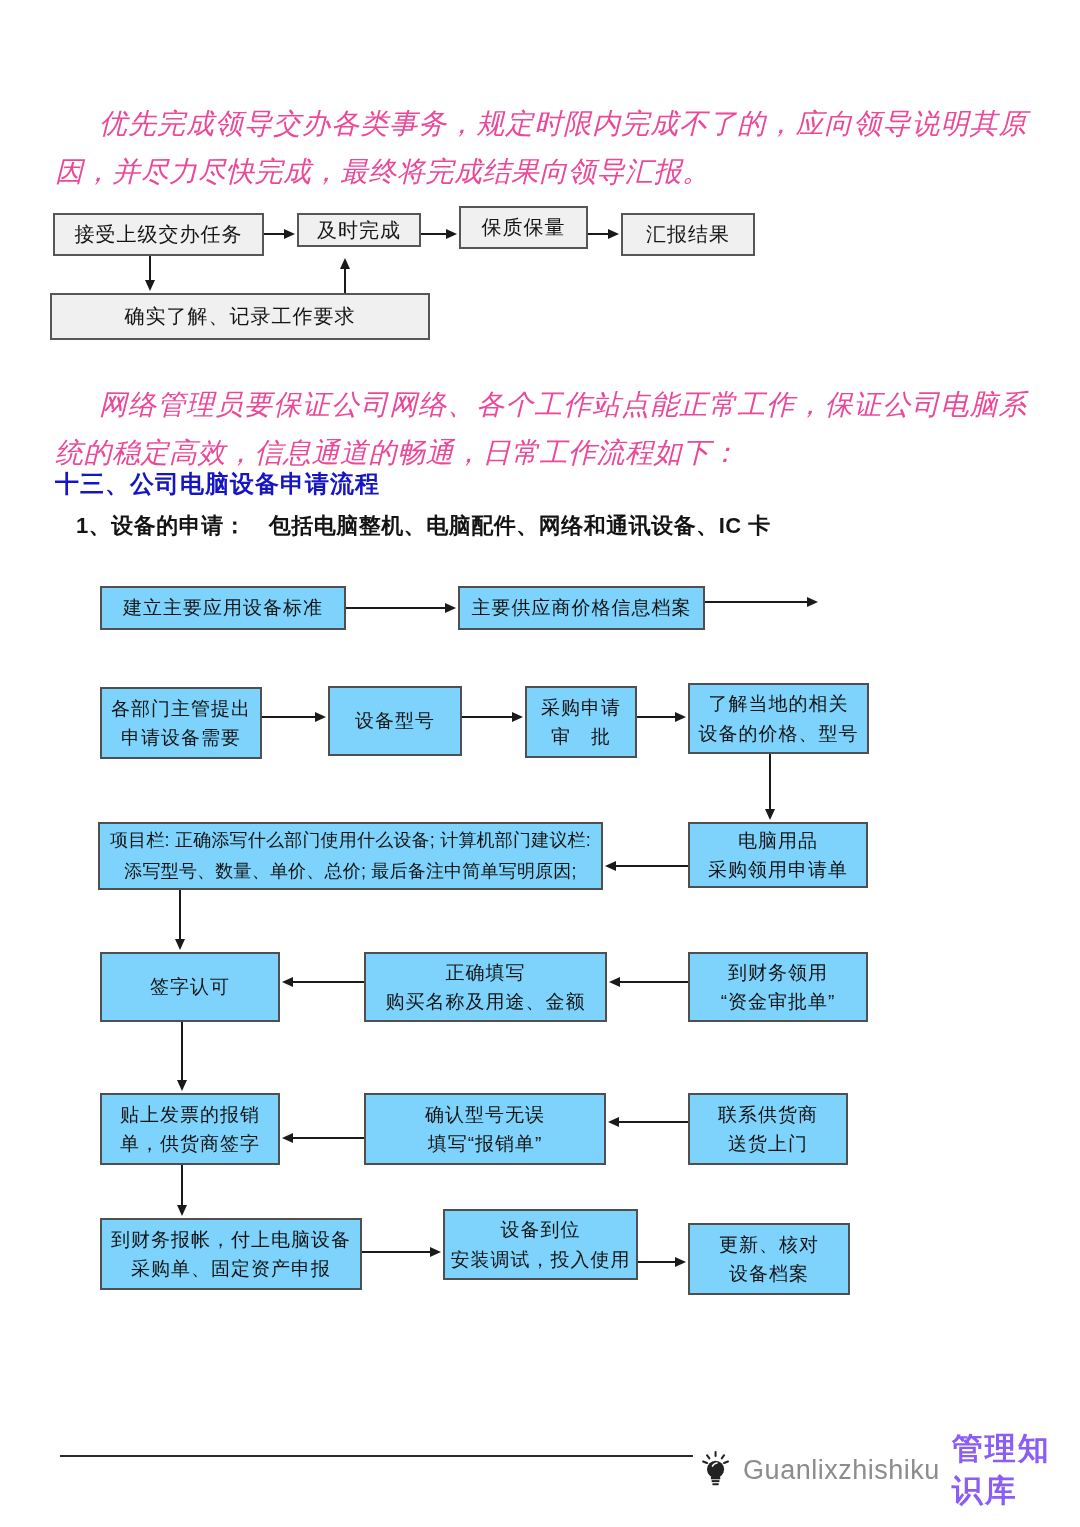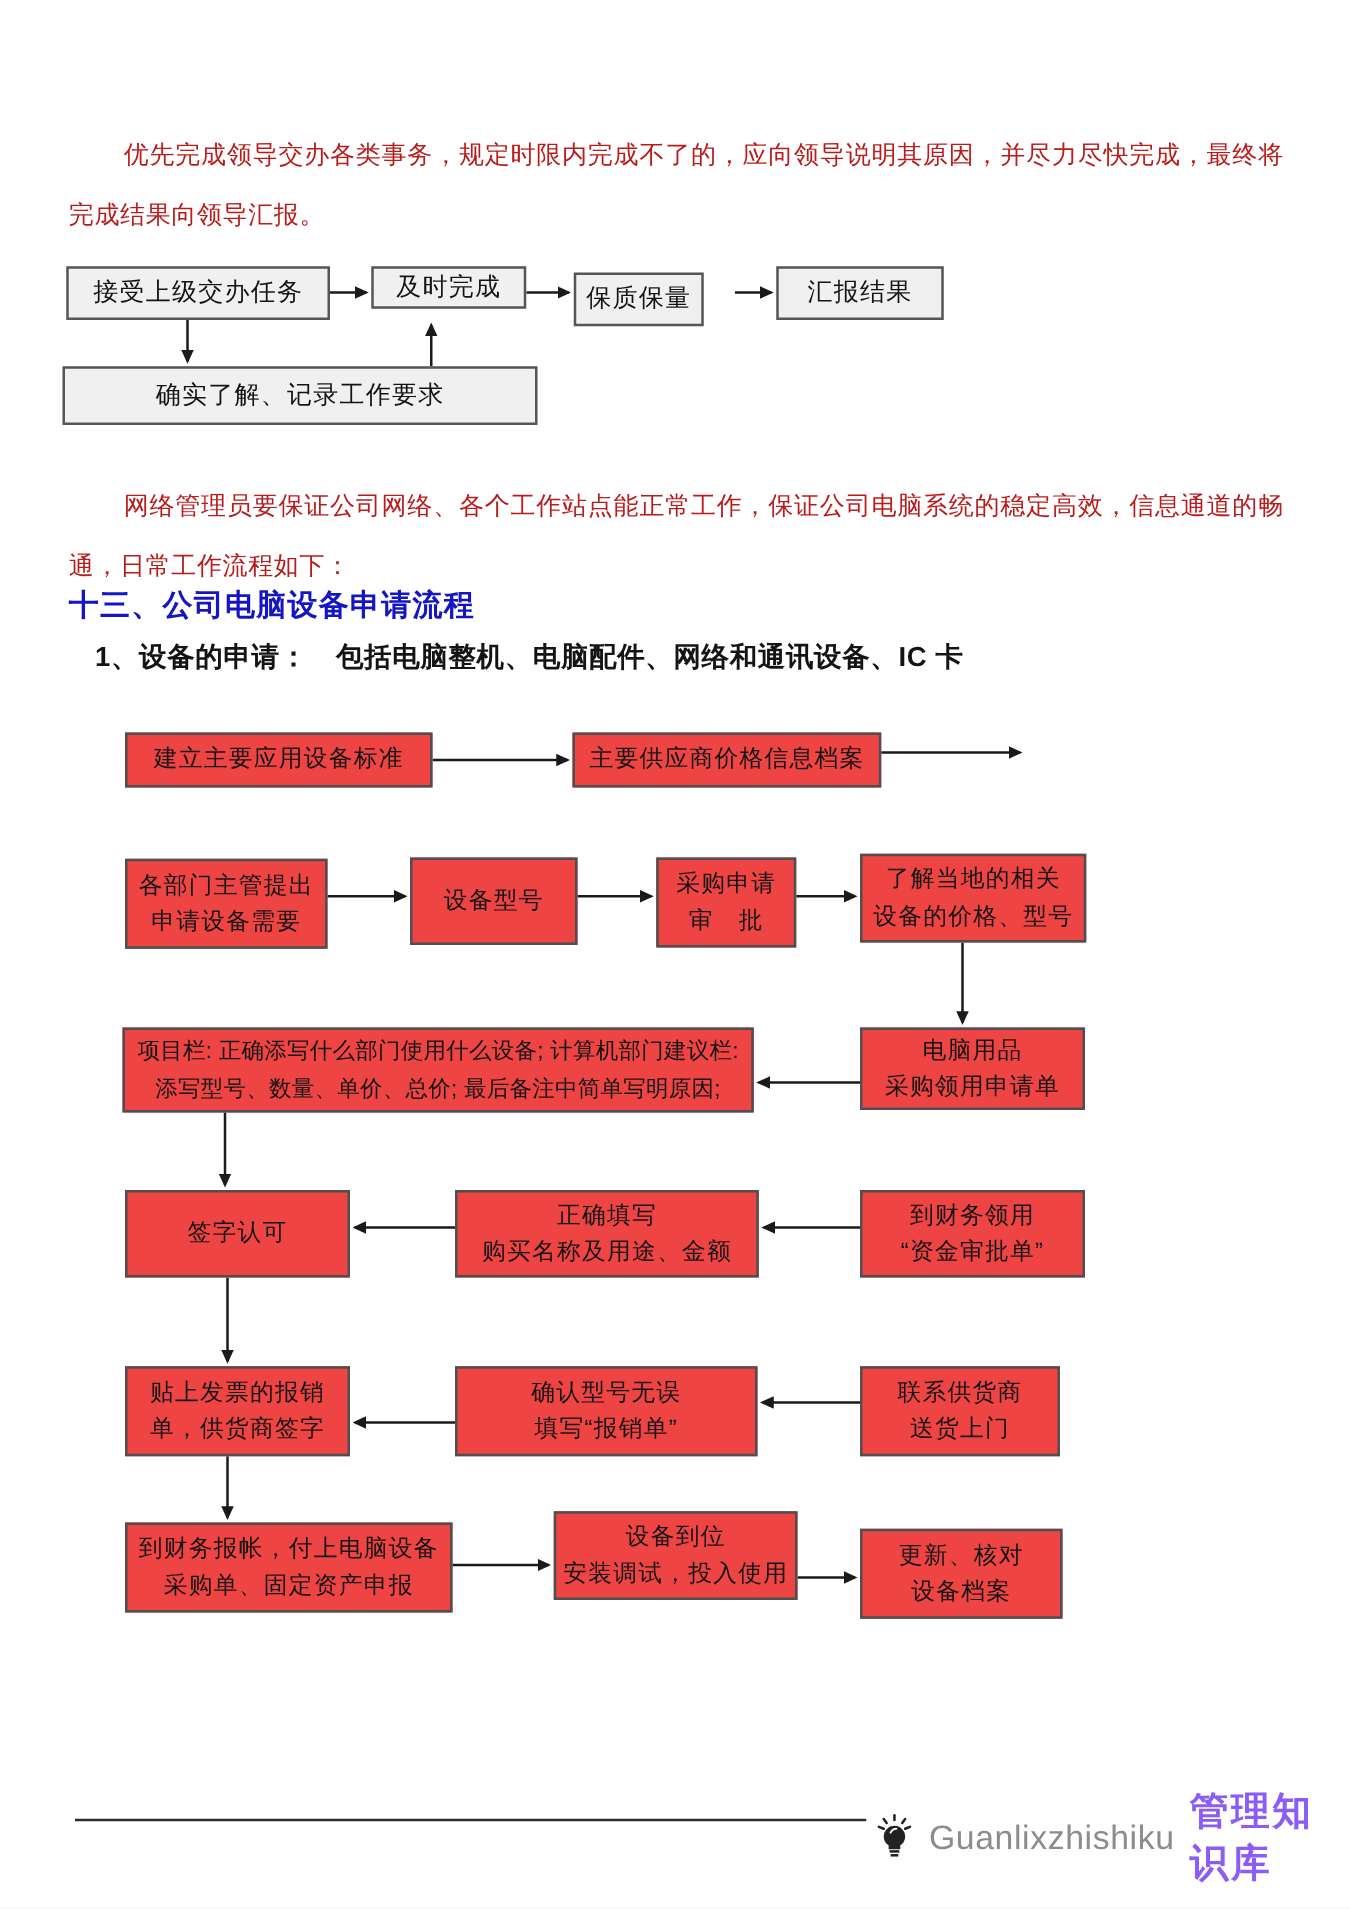--- a/index.html
+++ b/index.html
@@ -4,35 +4,35 @@
 <style>
   html,body{margin:0;padding:0;background:#e8e8e8;}
   .page{
     position:relative;width:1080px;height:1527px;margin:0 auto;
     background:#ffffff;overflow:hidden;
     font-family:"Liberation Sans","DejaVu Sans",sans-serif;
     color:#1f1f1f;
   }
   .para{
     position:absolute;left:55px;width:972px;
-    font-size:20px;line-height:48px;text-indent:44px;
-    text-align:justify;letter-spacing:.5px;color:#b91c1c;
+    font-size:28px;line-height:48px;text-indent:44px;
+    text-align:justify;letter-spacing:.5px;color:#ec4899;font-style:italic;
   }
   .section-heading{
     position:absolute;left:55px;top:468px;
     font-size:24px;font-weight:700;letter-spacing:1px;font-family:Liberation Serif, serif;
   }
   .sub-heading{
     position:absolute;left:76px;top:511px;
     font-size:22px;font-weight:700;letter-spacing:.5px;color:#141414;
   }
   .arrows{position:absolute;left:0;top:0;width:1080px;height:1527px;pointer-events:none;}
   .node{
     position:absolute;box-sizing:border-box;
-    background:#ef4444;border:2px solid #4f4f4f;
+    background:#7dd3fc;border:2px solid #4f4f4f;
     display:flex;align-items:center;justify-content:center;text-align:center;
     white-space:pre-line;font-size:19px;letter-spacing:1px;color:#141414;
     line-height:1.55;
   }
   .node.fc1{font-size:20px;background:#f0f0f0;border-color:#565656;}
   .node.small{font-size:18px;letter-spacing:.2px;line-height:1.7;}
   .footer-rule{position:absolute;left:60px;top:1455px;width:633px;height:2px;background:#2c2c2c;}
   .footer-brand{position:absolute;left:700px;top:1428px;display:flex;align-items:center;gap:12px;}
   .brand-latin{font-size:27px;color:#8c8c8c;letter-spacing:.5px;}
   .brand-cn{font-size:31px;font-weight:700;color:#8b5cf6;font-family:"DejaVu Serif","Liberation Serif",serif;letter-spacing:2px;}
@@ -80,21 +80,21 @@
       <line x1="364" y1="1138" x2="284" y2="1138" marker-end="url(#ah)"></line>
       <line x1="182" y1="1165" x2="182" y2="1214" marker-end="url(#ah)"></line>
 
       <line x1="362" y1="1252" x2="439" y2="1252" marker-end="url(#ah)"></line>
       <line x1="638" y1="1262" x2="684" y2="1262" marker-end="url(#ah)"></line>
     </g>
   </svg>
 
   <div class="node fc1" style="left:53px;top:213px;width:211px;height:43px;">接受上级交办任务</div>
   <div class="node fc1" style="left:297px;top:213px;width:124px;height:34px;text-align:center;">及时完成</div>
-  <div class="node fc1" style="left:459px;top:218px;width:104px;height:43px;">保质保量</div>
+  <div class="node fc1" style="left:459px;top:206px;width:129px;height:43px;">保质保量</div>
   <div class="node fc1" style="left:621px;top:213px;width:134px;height:43px;">汇报结果</div>
   <div class="node fc1" style="left:50px;top:293px;width:380px;height:47px;">确实了解、记录工作要求</div>
 
   <div class="node" style="left:100px;top:586px;width:246px;height:44px;">建立主要应用设备标准</div>
   <div class="node" style="left:458px;top:586px;width:247px;height:44px;">主要供应商价格信息档案</div>
 
   <div class="node" style="left:100px;top:687px;width:162px;height:72px;">各部门主管提出
 申请设备需要</div>
   <div class="node" style="left:328px;top:686px;width:134px;height:70px;">设备型号</div>
   <div class="node" style="left:525px;top:686px;width:112px;height:72px;">采购申请

